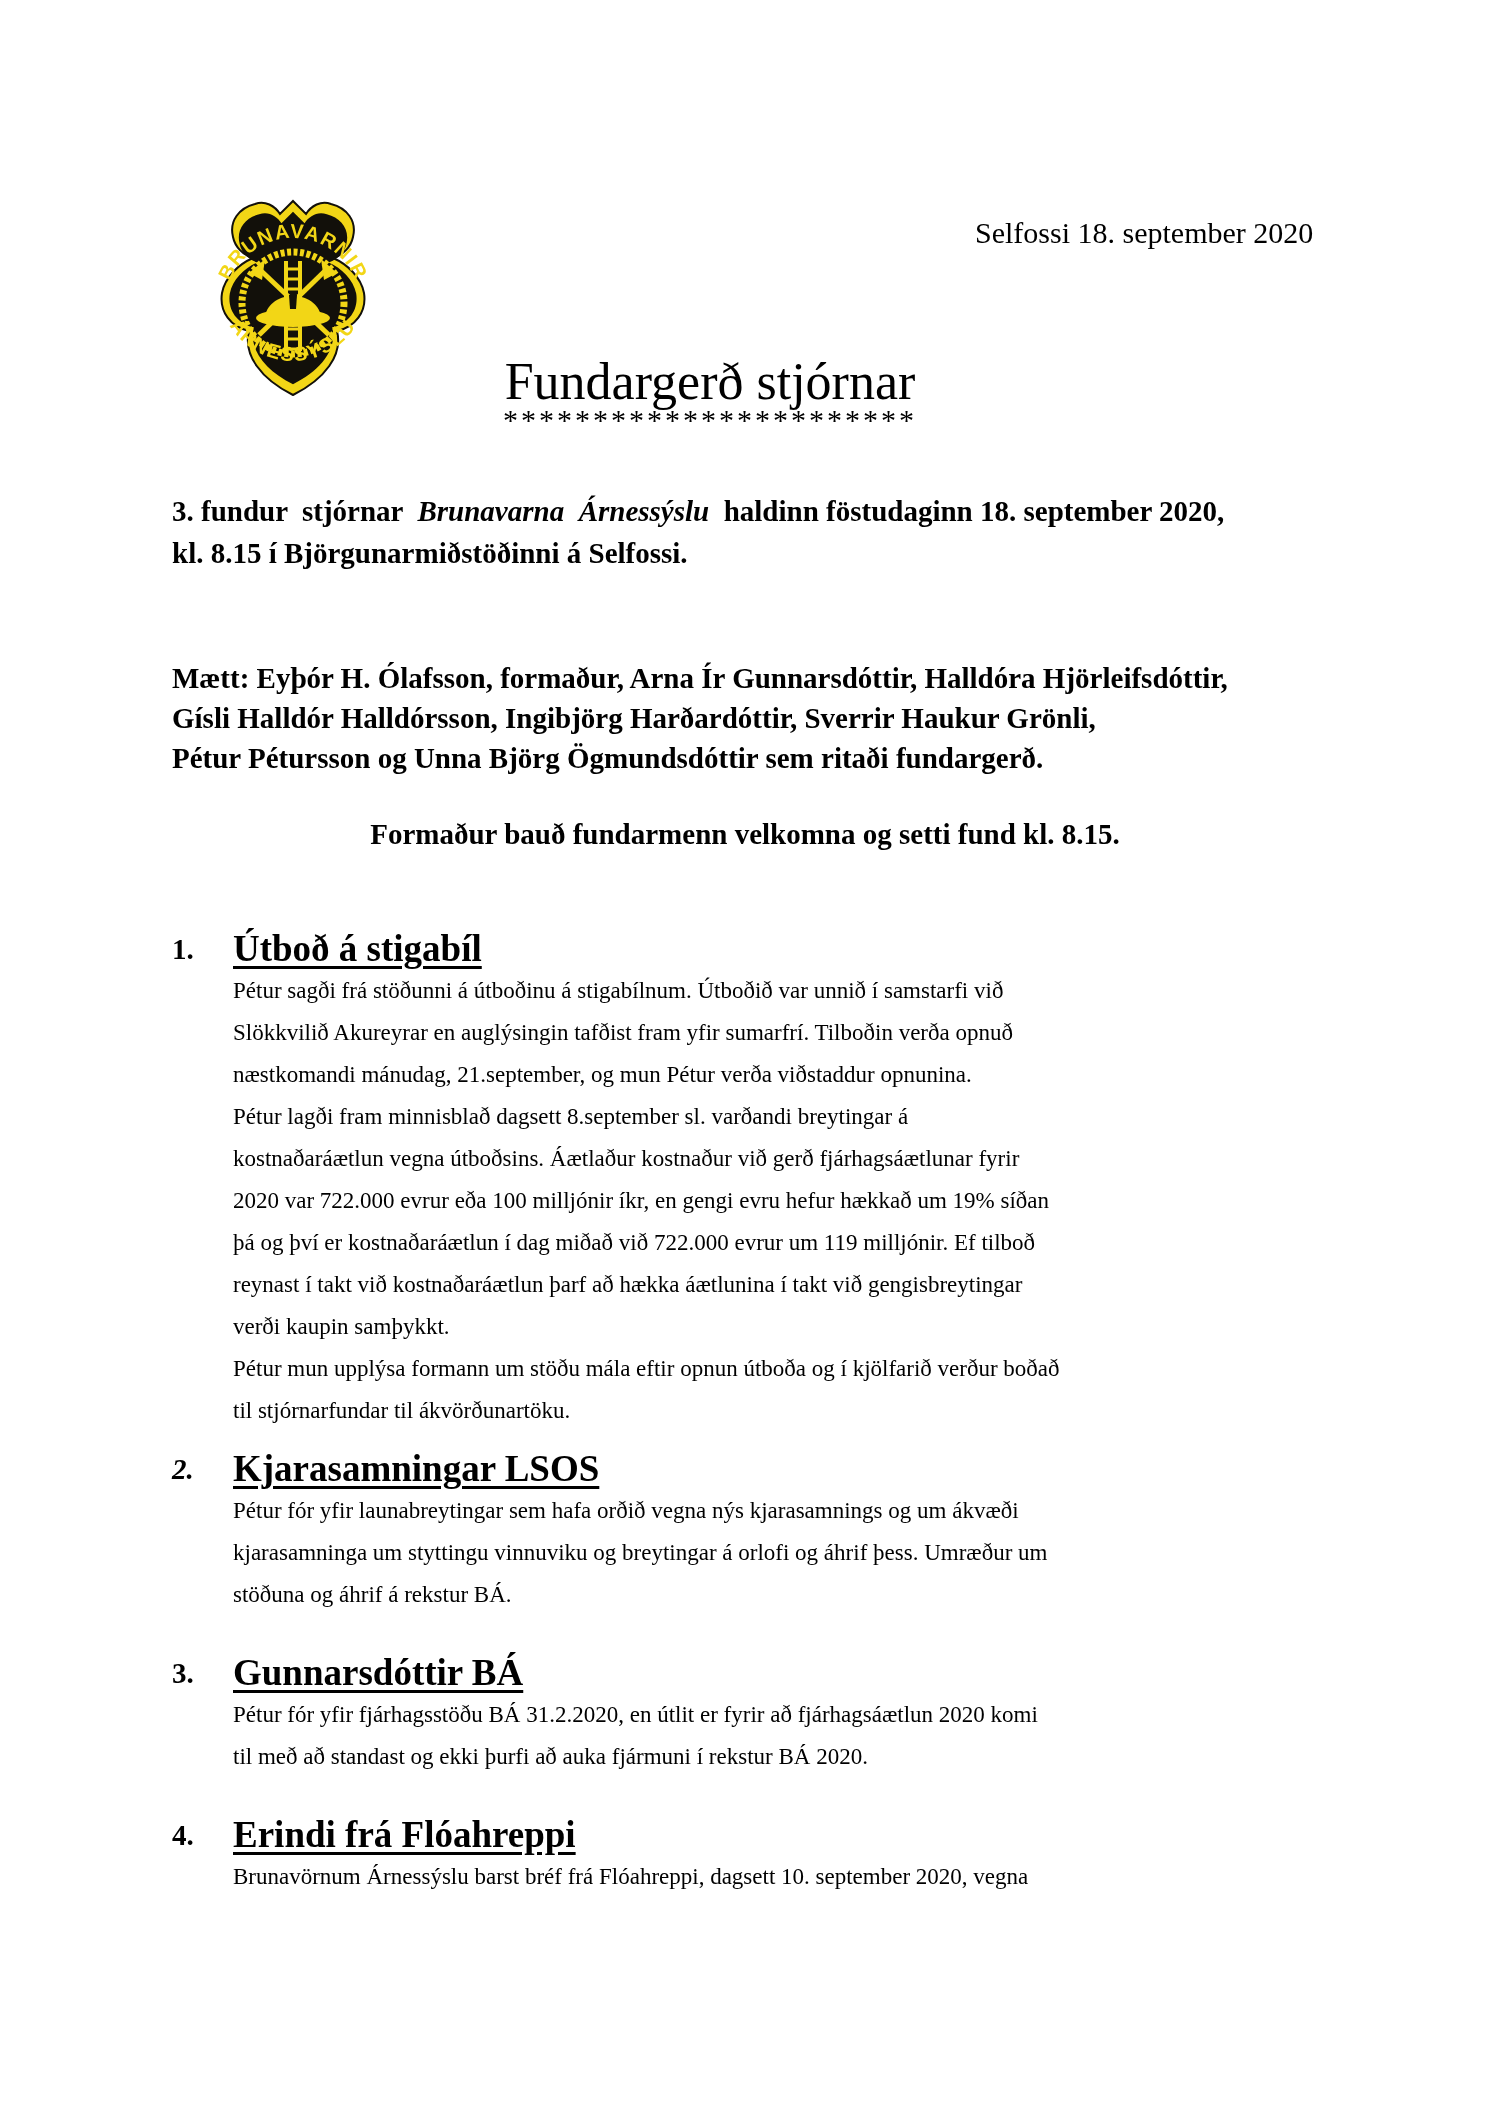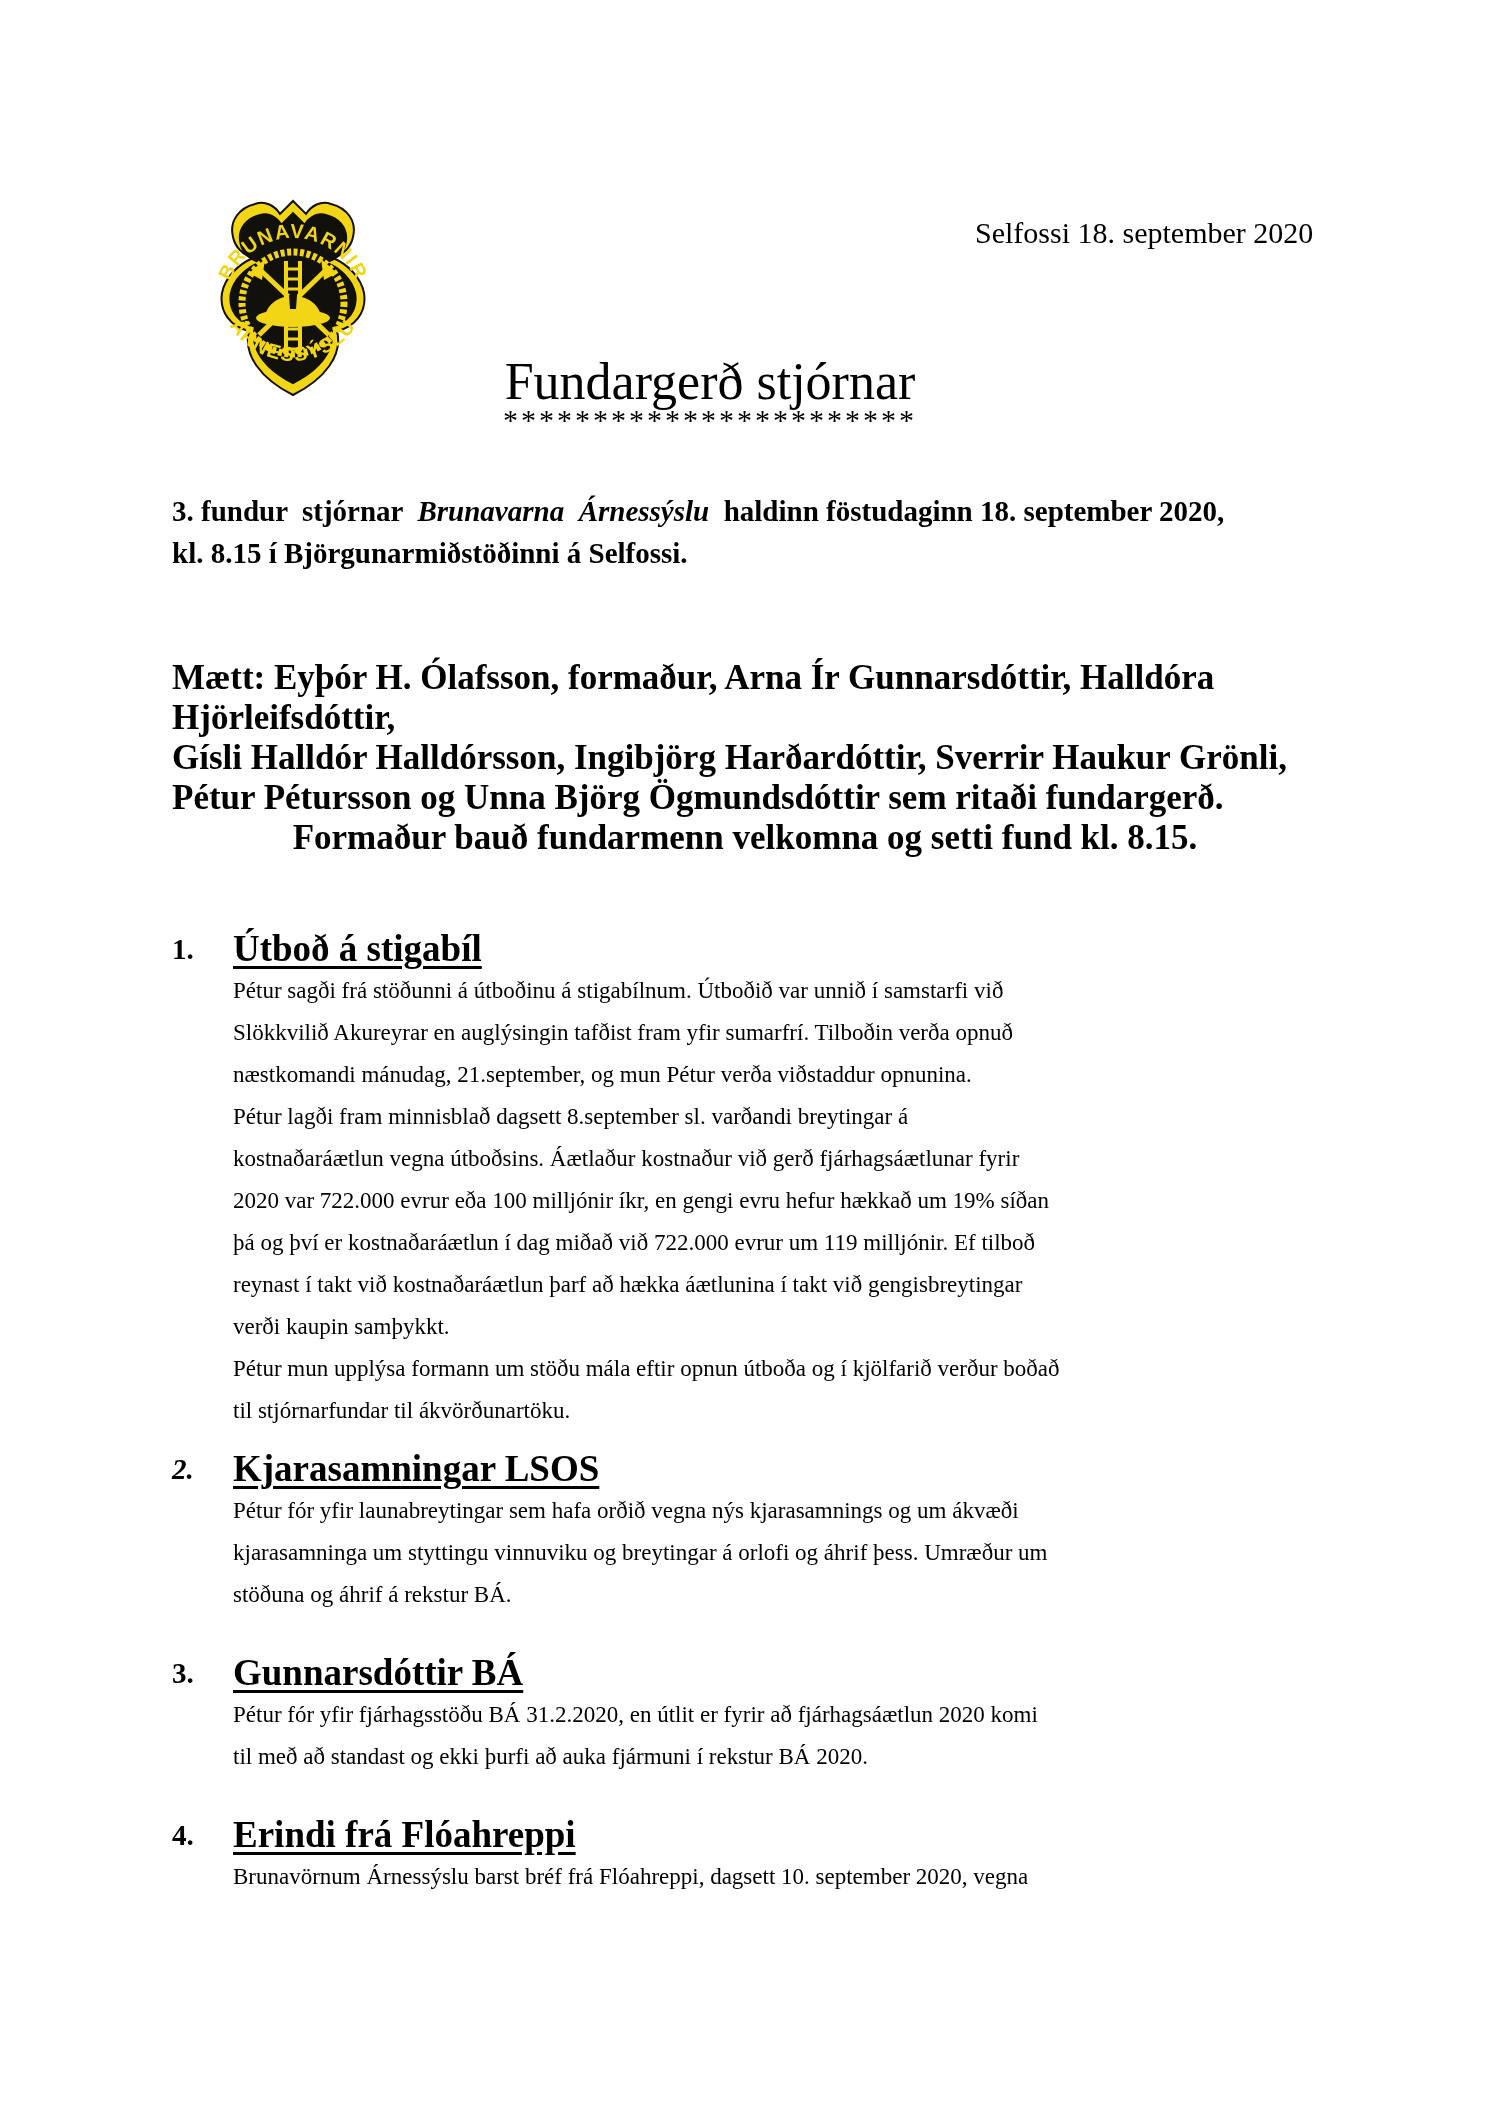--- a/index.html
+++ b/index.html
@@ -54,32 +54,32 @@
     line-height:42px;
     white-space:pre-wrap;
   }
   .meeting-para .ital { font-style:italic; }
 
   .attendees-para {
     position:absolute;
     left:172px; top:658px;
     width:1170px;
     font-weight:bold;
-    font-size:35px;
+    font-size:29px;
     line-height:40px;
     white-space:pre-line;
   }
 
   .opening-line {
     position:absolute;
     left:0; top:818px;
     width:1490px;
     text-align:center;
     font-weight:bold;
-    font-size:35px;
+    font-size:29px;
   }
 
   
   .agenda-list {
     position:absolute;
     left:172px; top:928px;
     width:1180px;
   }
   .agenda-item {
     display:grid;

